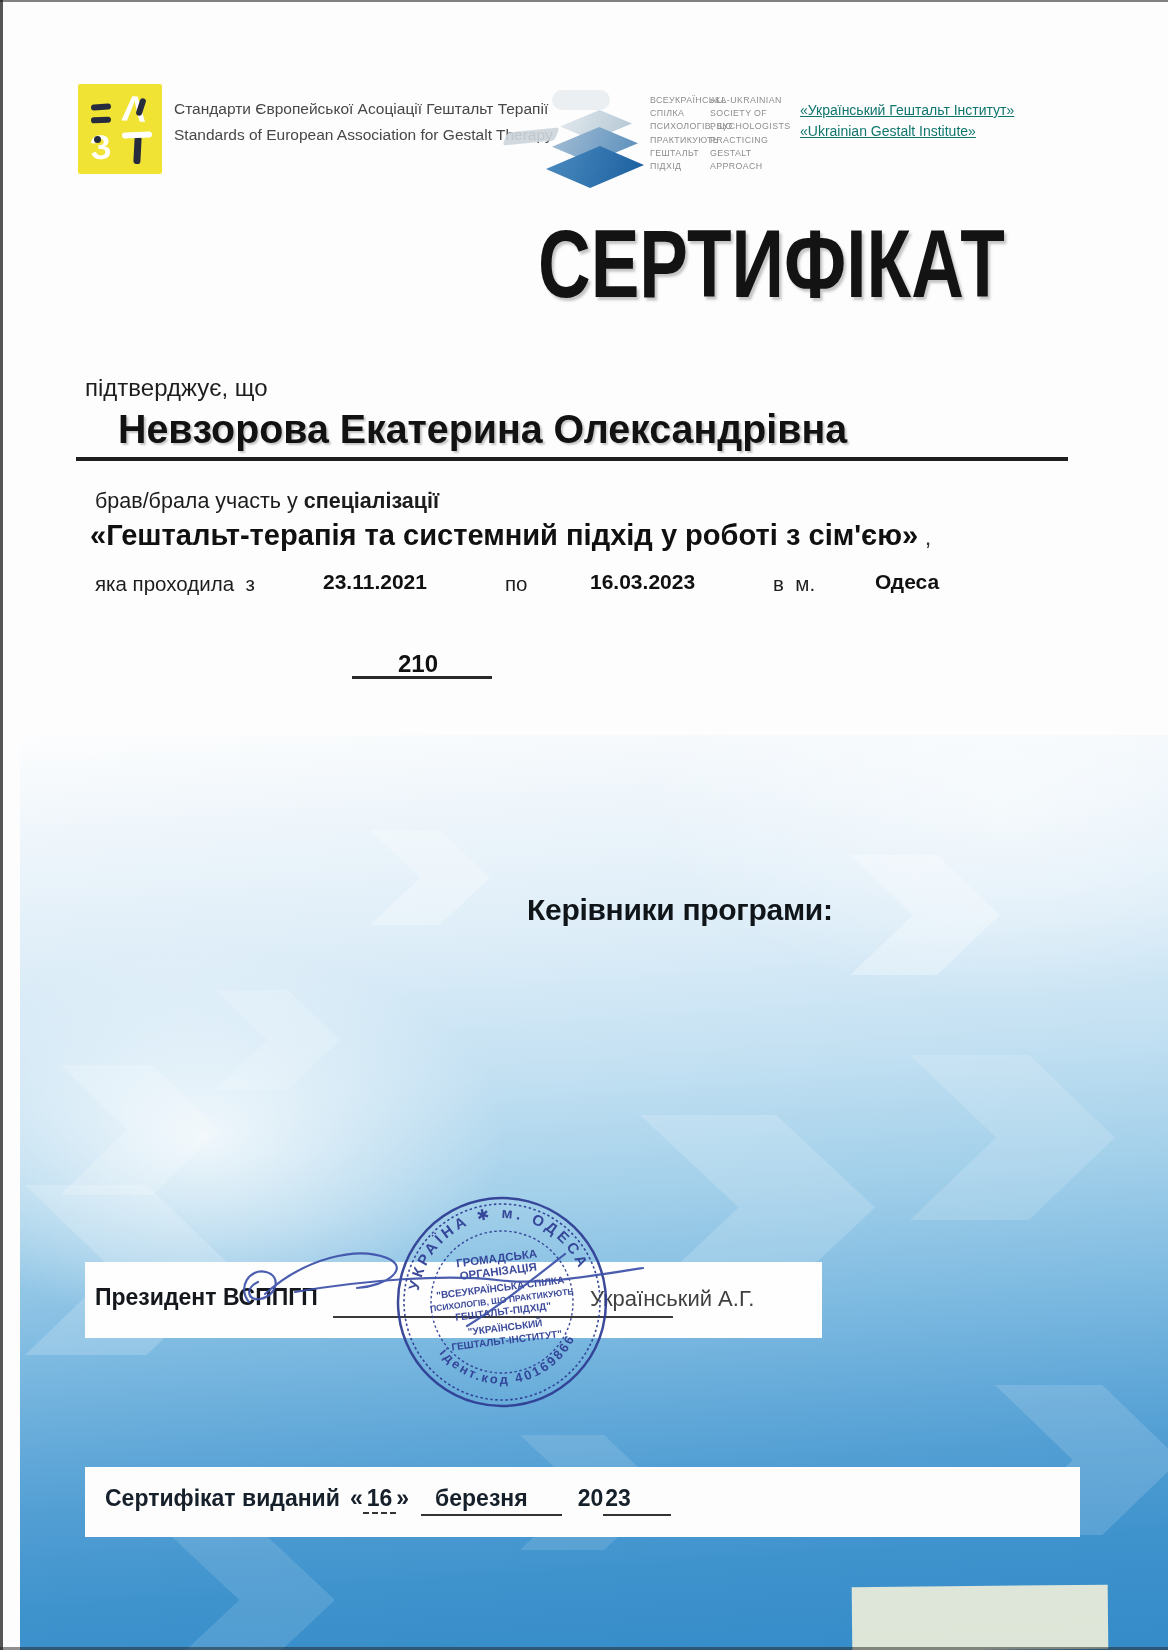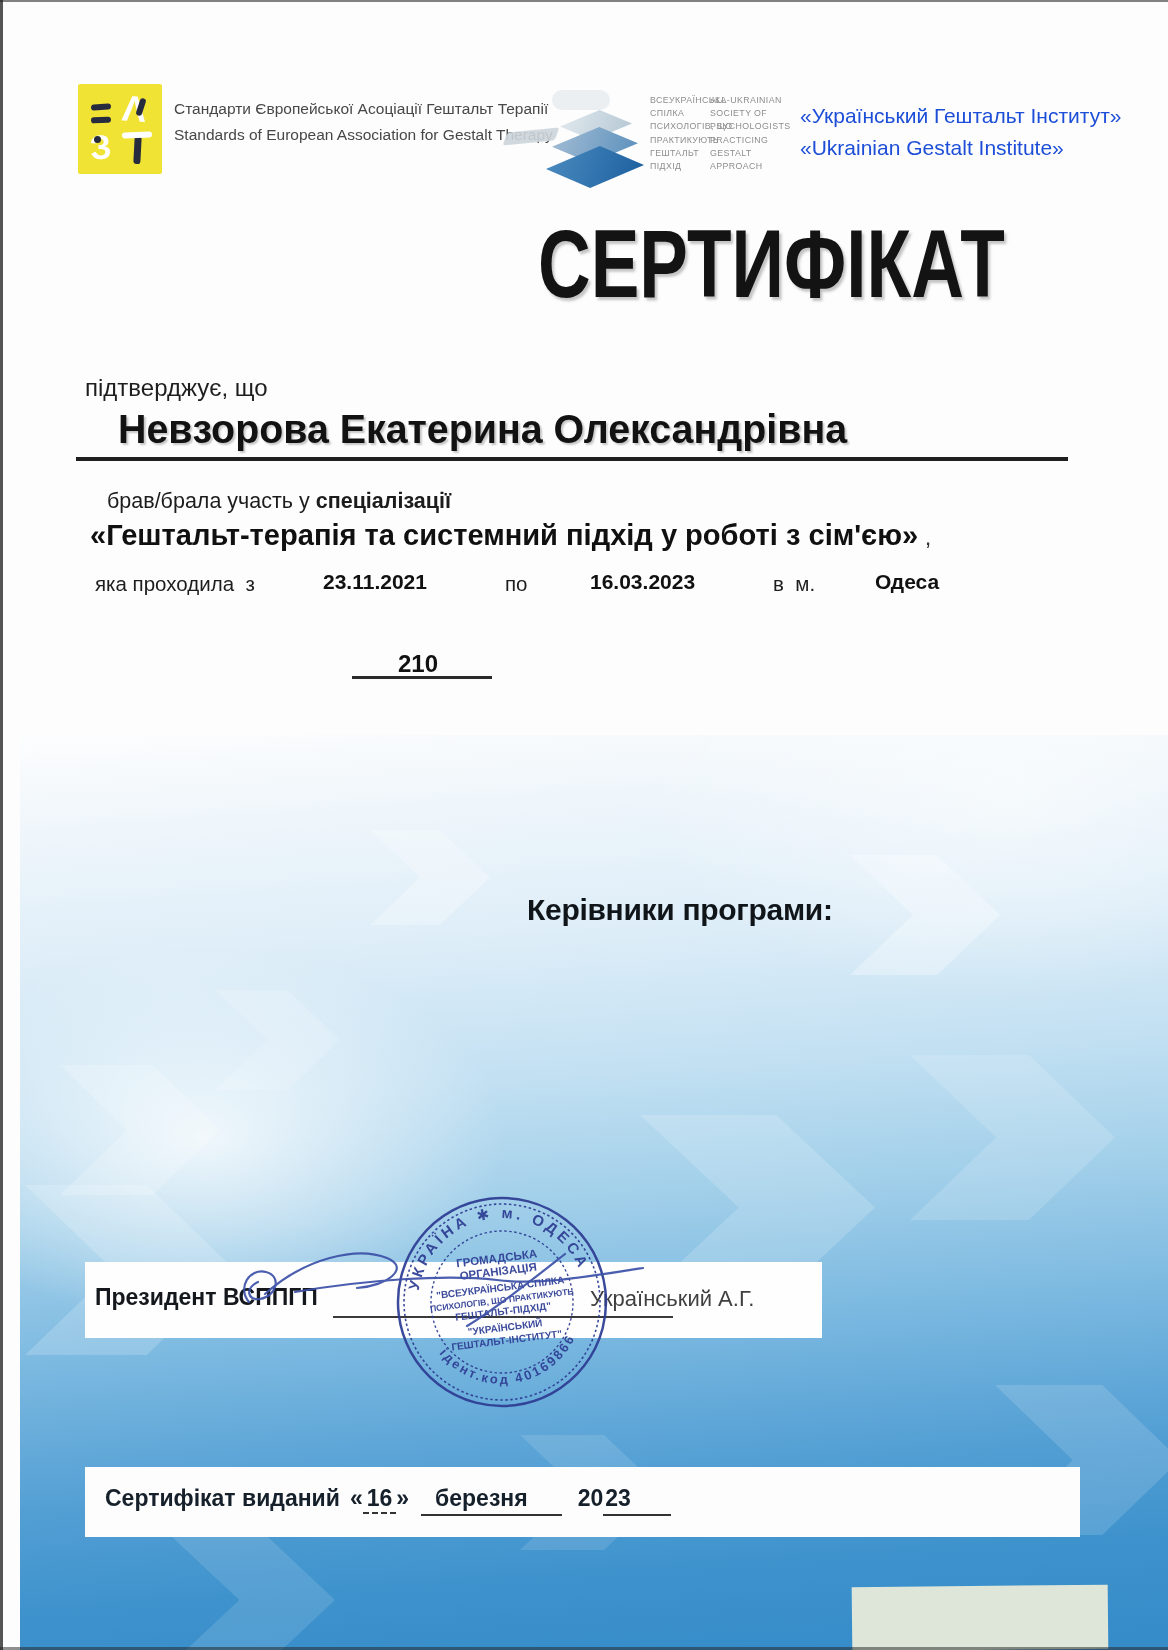--- a/index.html
+++ b/index.html
@@ -18,31 +18,31 @@
   .soc-logo{left:538px;top:90px;width:110px;height:100px;}
   .soc-logo .cloud{position:absolute;left:14px;top:0;width:58px;height:20px;background:#e8ecef;border-radius:12px;opacity:.85;}
   .soc-logo .wing{position:absolute;left:-32px;top:40px;width:50px;height:13px;background:#ccd5dc;transform:skewX(-25deg) rotate(-6deg);border-radius:3px;opacity:.9;}
   .dmd{position:absolute;clip-path:polygon(0 55%,55% 0,100% 45%,45% 100%);}
   .d1{left:22px;top:20px;width:72px;height:30px;background:linear-gradient(110deg,#e2e9ee,#b4c7d4);}
   .d2{left:14px;top:37px;width:86px;height:36px;background:linear-gradient(110deg,#a3bdd4,#5a8fbc);}
   .d3{left:8px;top:56px;width:98px;height:42px;background:linear-gradient(110deg,#4c8cc0,#1a5e9e);}
   .soc-col{top:94px;font-size:8.8px;line-height:1.5;letter-spacing:.4px;color:#8d8d8d;white-space:nowrap;}
   .soc-uk{left:650px;}
   .soc-en{left:710px;}
-  .inst-text{left:800px;top:100px;font-size:21px;line-height:1.5;color:#1d4ed8;}
+  .inst-text{left:800px;top:100px;font-size:14px;line-height:1.5;color:#0f766e;text-decoration:underline;}
   
   .cert-title{left:538px;top:216px;font-size:96px;font-weight:bold;line-height:1;color:#131313;
      transform:scaleX(.76);transform-origin:left top;letter-spacing:0;
      text-shadow:3px 3px 3px rgba(90,90,90,.35);white-space:nowrap;}
   
   .confirms{left:85px;top:374px;font-size:24px;color:#1e1e1e;}
   .holder{left:118px;top:406px;font-size:41px;font-weight:bold;color:#121212;transform:scaleX(.96);
      transform-origin:left top;white-space:nowrap;text-shadow:2px 2px 2px rgba(0,0,0,.22);}
   .name-rule{left:76px;top:457px;width:992px;height:3.5px;background:#1f1f1f;}
-  .participated{left:95px;top:489px;font-size:21.5px;color:#1c1c1c;margin-left:12px;}
+  .participated{left:95px;top:489px;font-size:21.5px;color:#1c1c1c;}
   .participated b{font-weight:bold;}
   .course{left:90px;top:518px;font-size:29.5px;font-weight:bold;color:#101010;white-space:nowrap;transform:scaleX(.985);transform-origin:left top;}
   .course .comma{font-weight:normal;font-size:24px;color:#333;}
   .period{top:572px;font-size:20.5px;color:#1d1d1d;white-space:pre;}
   .pbold{font-size:21px;font-weight:bold;color:#111;}
   .hours-label{left:95px;top:644px;font-size:23px;font-weight:bold;color:#141414;}
   .hours-value{left:398px;top:650px;font-size:24px;font-weight:bold;color:#111;}
   .hours-rule{left:352px;top:676px;width:140px;height:2.5px;background:#2a2a2a;}
   
   .bg-blue{left:20px;top:735px;width:1148px;height:915px;

